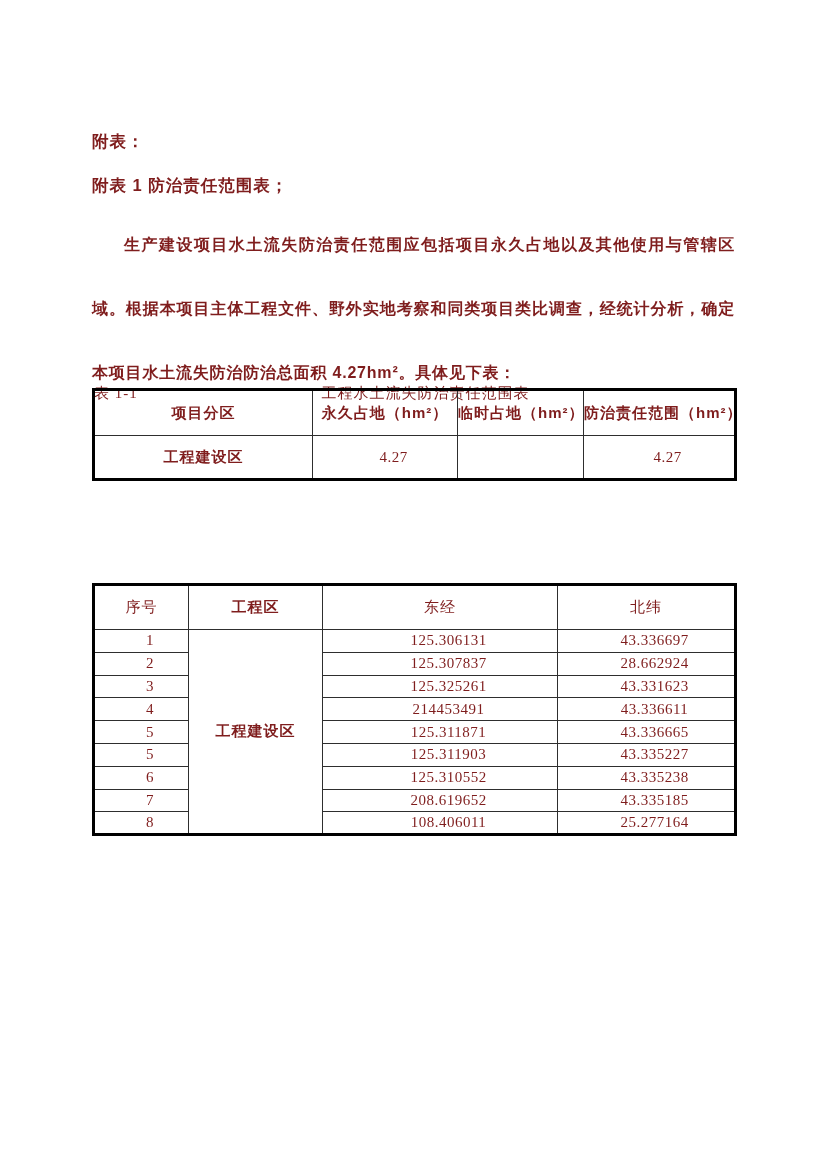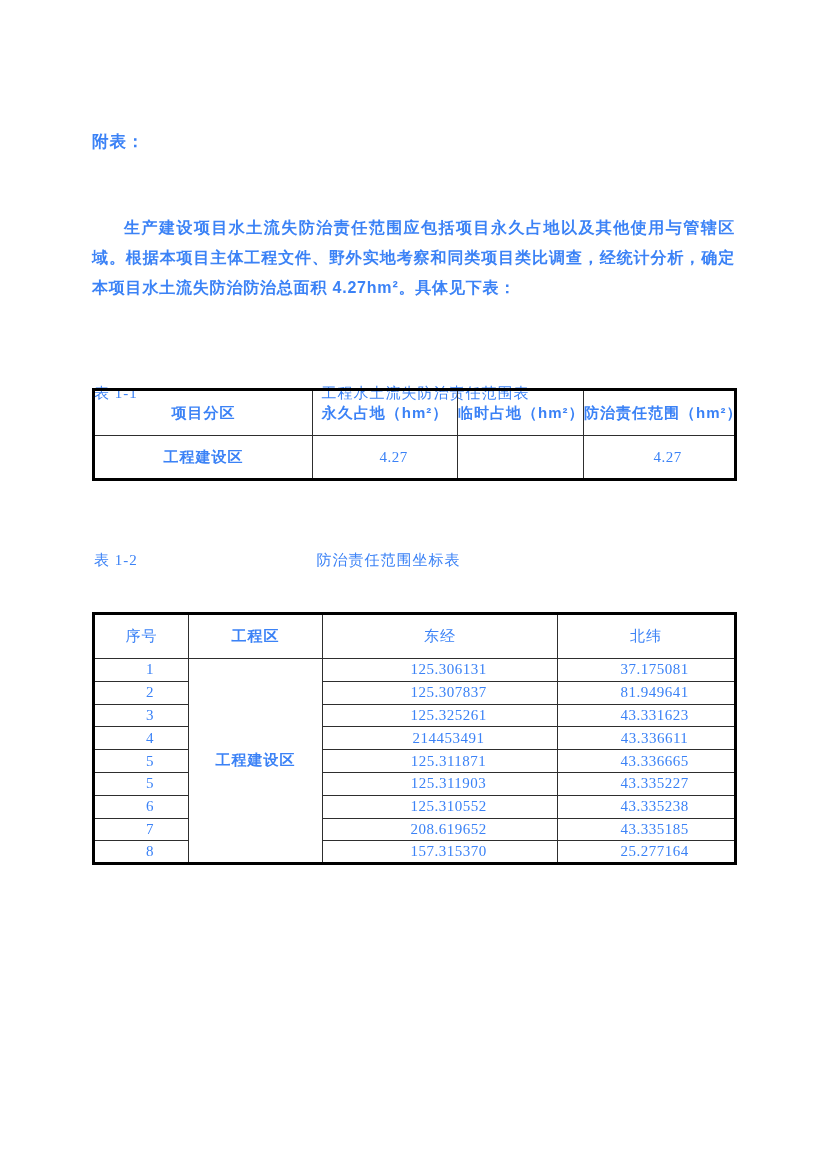--- a/index.html
+++ b/index.html
@@ -1,34 +1,34 @@
 <!DOCTYPE html>
 <html><head>
 <meta charset="utf-8">
 <style>
   html,body{margin:0;padding:0;background:#ffffff;}
   .page{
     position:relative;
     width:827px;height:1169px;
     background:#ffffff;
-    color:#3b82f6;
+    color:#7f1d1d;
     font-family:"Liberation Sans", sans-serif;
     overflow:hidden;
   }
   
   .h1, .h2{
     position:absolute;left:92px;width:643px;
     font-size:16.5px;font-weight:700;letter-spacing:1px;
   }
   .h1{top:131px;}
   .h2{top:175px;}
   
   .para{
     position:absolute;left:92px;top:213px;width:643px;
-    font-size:16px;font-weight:700;line-height:30px;
+    font-size:16px;font-weight:700;line-height:64px;
     text-align:justify;text-indent:32px;letter-spacing:0.8px;
     font-family:"Liberation Sans", sans-serif;
   }
   
   .caption{
     position:absolute;left:92px;width:643px;height:20px;
     font-size:15px;
   }
   .caption-label{
     position:absolute;left:2px;top:0;
@@ -49,36 +49,37 @@
     border-collapse:collapse;table-layout:fixed;
     border:3px solid #000;
   }
   th,td{
     border:1px solid #2e2e2e;
     text-align:center;vertical-align:middle;
     padding:0;overflow:hidden;white-space:nowrap;
     font-size:15px;font-weight:400;
   }
   .t1{top:388px;width:643px;border-radius:16px;}
-  .t2{top:583px;width:643px;margin-top:29px;}
+  .t2{top:583px;width:643px;}
   .t1 .c0{width:219px;} .t1 .c1{width:145px;} .t1 .c2{width:126px;} .t1 .c3{width:152px;}
   .t2 .c0{width:95px;}  .t2 .c1{width:134px;} .t2 .c2{width:235px;} .t2 .c3{width:178px;}
   .t1 .hrow{height:46px;} .t1 .r0{height:44px;} .t1 .r1{height:42px;}
   .t2 .hrow{height:45px;} .t2 .drow{height:22.8px;}
   .cn-bold{font-family:"Liberation Sans", sans-serif;font-weight:700;letter-spacing:1px;}
   .cn{font-family:"Liberation Sans", sans-serif;font-weight:400;letter-spacing:1px;}
   .num{font-family:"Liberation Serif", serif;font-weight:400;letter-spacing:0.5px;padding-left:17px;}
   .serif-cn{font-family:"Liberation Serif", serif;font-weight:400;letter-spacing:1px;}
 </style>
 </head>
 <body>
 
 <div class="page">
 
   <div class="h1">附表：</div>
+  <div class="h2">附表 1 防治责任范围表；</div>
 
   <div class="para">生产建设项目水土流失防治责任范围应包括项目永久占地以及其他使用与管辖区域。根据本项目主体工程文件、野外实地考察和同类项目类比调查，经统计分析，确定本项目水土流失防治防治总面积 4.27hm²。具体见下表：</div>
 
   <div class="caption cap1">
     <span class="caption-label">表 1-1</span>
     <span class="caption-title cn">工程水土流失防治责任范围表</span>
   </div>
 
   <table class="t1">
     <colgroup>
@@ -96,49 +97,45 @@
     </tr>
     <tr class="r0">
       <td class="cn-bold">工程建设区</td>
       <td class="num">4.27</td>
       <td class="num"></td>
       <td class="num">4.27</td>
     </tr>
   </tbody>
     </table>
 
-  <div class="caption cap2">
-    <span class="caption-label">表 1-2</span>
-    <span class="caption-title cn">防治责任范围坐标表</span>
-  </div>
 
   <table class="t2">
     <colgroup>
         <col class="c0">
         <col class="c1">
         <col class="c2">
         <col class="c3">
       </colgroup>
     <tbody>
         <tr class="hrow">
       <th class="serif-cn">序号</th>
       <th class="cn-bold">工程区</th>
       <th class="cn">东经</th>
       <th class="cn">北纬</th>
     </tr>
     <tr class="drow">
       <td class="num">1</td>
       <td class="cn-bold" rowspan="9">工程建设区</td>
       <td class="num">125.306131</td>
-      <td class="num">37.175081</td>
+      <td class="num">43.336697</td>
     </tr>
     <tr class="drow">
       <td class="num">2</td>
       <td class="num">125.307837</td>
-      <td class="num">81.949641</td>
+      <td class="num">28.662924</td>
     </tr>
     <tr class="drow">
       <td class="num">3</td>
       <td class="num">125.325261</td>
       <td class="num">43.331623</td>
     </tr>
     <tr class="drow">
       <td class="num">4</td>
       <td class="num">214453491</td>
       <td class="num">43.336611</td>
@@ -158,19 +155,19 @@
       <td class="num">125.310552</td>
       <td class="num">43.335238</td>
     </tr>
     <tr class="drow">
       <td class="num">7</td>
       <td class="num">208.619652</td>
       <td class="num">43.335185</td>
     </tr>
     <tr class="drow">
       <td class="num">8</td>
-      <td class="num">157.315370</td>
+      <td class="num">108.406011</td>
       <td class="num">25.277164</td>
     </tr>
   </tbody>
     </table>
 
 </div>
 
 </body></html>

